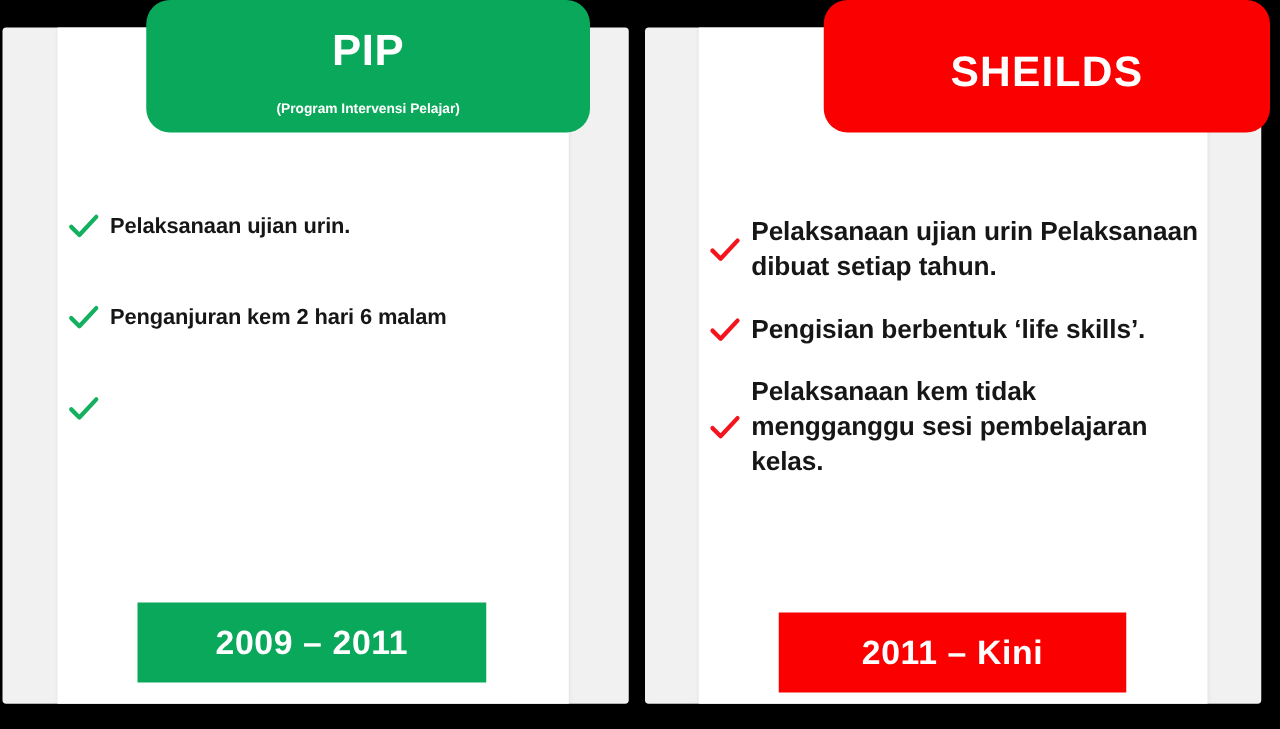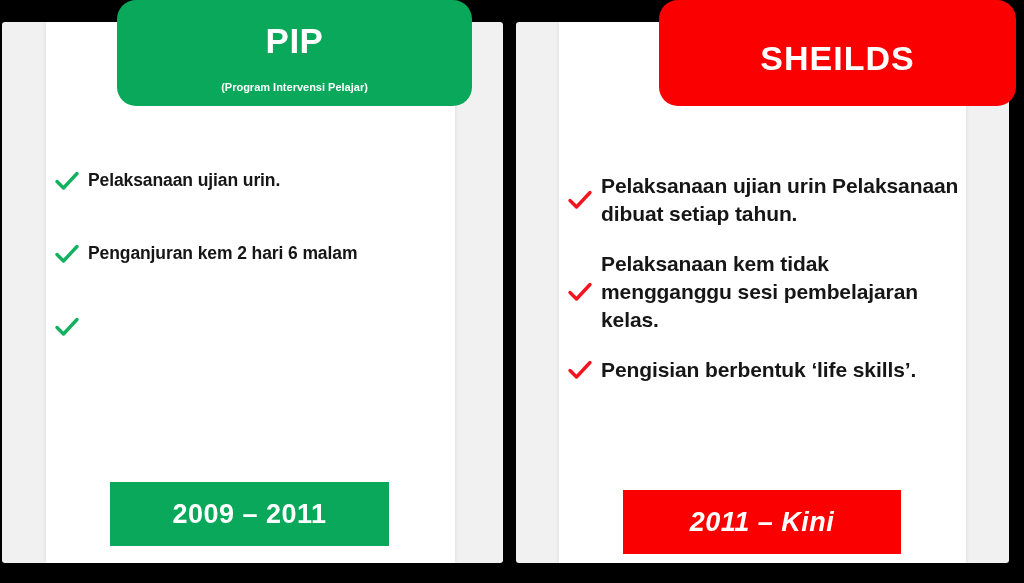--- a/index.html
+++ b/index.html
@@ -124,21 +124,20 @@
   }
   .year-green {
     left: 64px; top: 460px;
     width: 279px; height: 64px;
     background: #0aa85a;
   }
   .year-red {
     left: 64px; top: 468px;
     width: 278px; height: 64px;
     background: #fa0000;
-    font-style: italic;
   }
 </style>
 </head>
 <body>
 
 <div class="stage">
 
   <div class="panel panel-left">
     <div class="card card-left">
 
@@ -200,30 +199,30 @@
           <span class="item-text">Pelaksanaan ujian urin Pelaksanaan dibuat setiap tahun.</span>
         </div>
 
 
         <div class="list-item">
           <span class="check-icon">
             <svg viewBox="0 0 26 26" width="26" height="26" aria-hidden="true">
               <path d="M3 13.5 L9.5 20 L23 5.5" fill="none" stroke="#f5141e" stroke-width="3.4" stroke-linecap="round" stroke-linejoin="round"></path>
             </svg>
           </span>
+          <span class="item-text">Pengisian berbentuk ‘life skills’.</span>
+        </div>
+
+        <div class="list-item">
+          <span class="check-icon">
+            <svg viewBox="0 0 26 26" width="26" height="26" aria-hidden="true">
+              <path d="M3 13.5 L9.5 20 L23 5.5" fill="none" stroke="#f5141e" stroke-width="3.4" stroke-linecap="round" stroke-linejoin="round"></path>
+            </svg>
+          </span>
           <span class="item-text">Pelaksanaan kem tidak mengganggu sesi pembelajaran kelas.</span>
-        </div>
-
-        <div class="list-item">
-          <span class="check-icon">
-            <svg viewBox="0 0 26 26" width="26" height="26" aria-hidden="true">
-              <path d="M3 13.5 L9.5 20 L23 5.5" fill="none" stroke="#f5141e" stroke-width="3.4" stroke-linecap="round" stroke-linejoin="round"></path>
-            </svg>
-          </span>
-          <span class="item-text">Pengisian berbentuk ‘life skills’.</span>
         </div>
 
       </div>
 
       <div class="year-btn year-red">2011 – Kini</div>
 
     </div>
   </div>
 
 </div>

